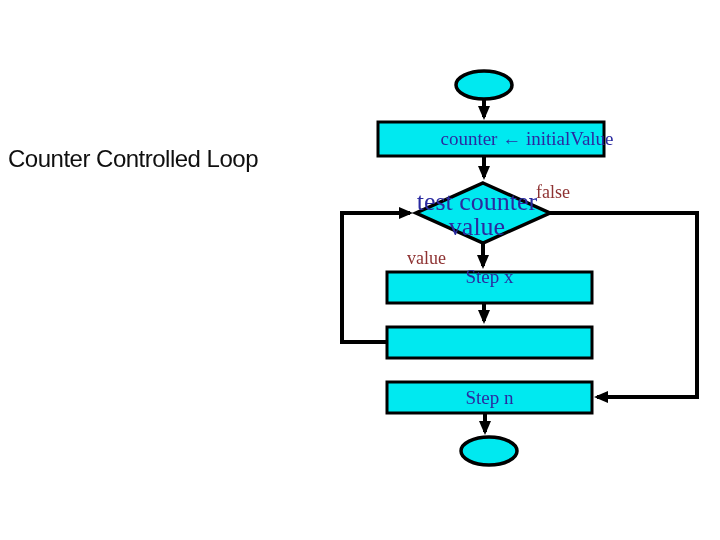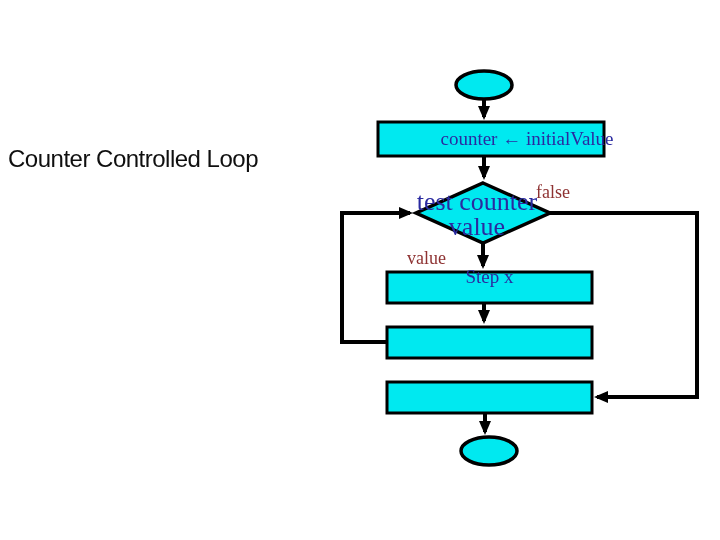--- a/index.html
+++ b/index.html
@@ -64,17 +64,18 @@
     <polygon class="node diamond" points="483,183 550,213 483,243 416,213"></polygon>
     <rect class="node" x="387" y="272" width="205" height="31"></rect>
     <rect class="node" x="387" y="327" width="205" height="31"></rect>
     <rect class="node" x="387" y="382" width="205" height="31"></rect>
     <ellipse class="node terminator" cx="489" cy="451" rx="28" ry="14"></ellipse>
   </svg>
 
   <div class="node-label" id="lbl-init">counter ← initialValue</div>
   <div class="node-label" id="lbl-test">test counter value</div>
   <div class="node-label" id="lbl-step-x">Step x</div>
+  <div class="node-label" id="lbl-step-n">Step n</div>
 
   <div class="branch-label" id="lbl-false">false</div>
   <div class="branch-label" id="lbl-true">value</div>
 
 </div>
 
 </body></html>

